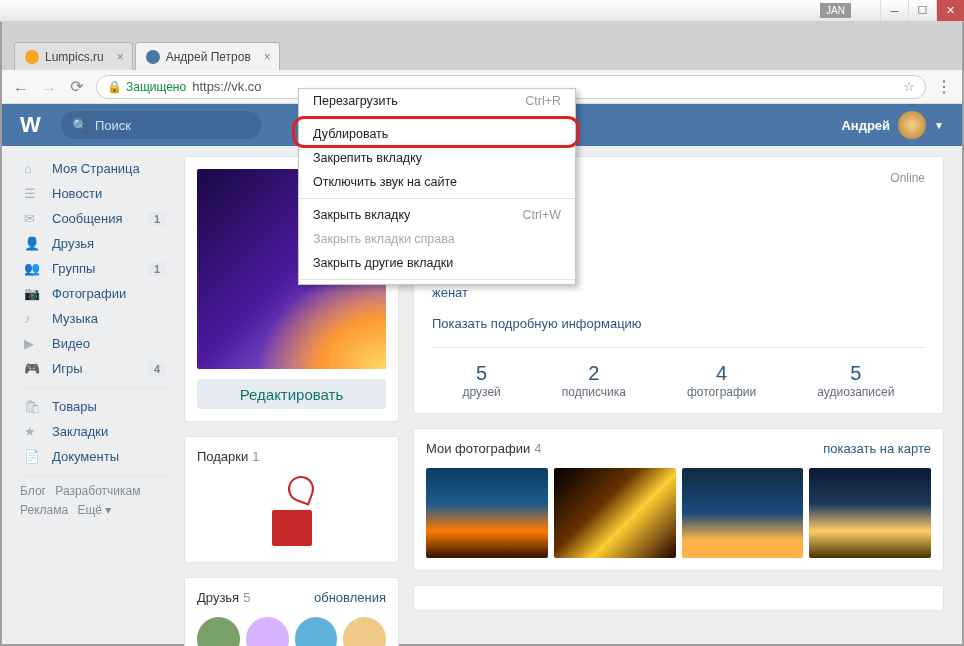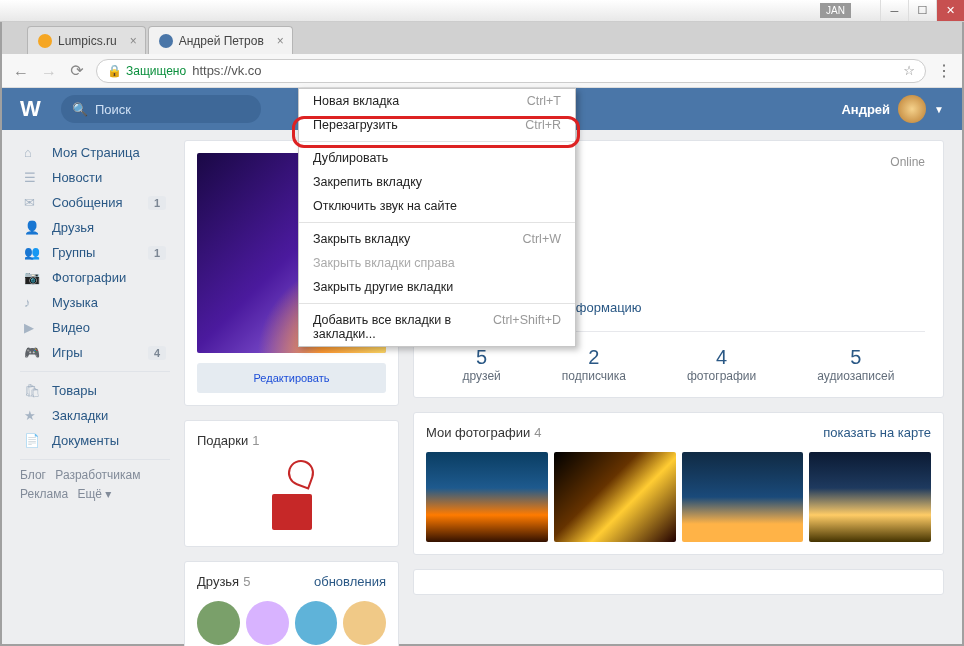--- a/index.html
+++ b/index.html
@@ -5,21 +5,21 @@
 * { margin:0; padding:0; box-sizing:border-box; font-family:-apple-system,Arial,sans-serif; }
 body { background:#f0f0f0; width:964px; height:646px; overflow:hidden; position:relative; }
 
 
 .win-bar { height:22px; background:linear-gradient(#fff,#e8e8e8); border-bottom:1px solid #ccc; display:flex; justify-content:flex-end; align-items:stretch; }
 .win-user { background:#999; color:#fff; font-size:10px; padding:2px 6px; align-self:center; margin-right:auto; margin-left:820px; }
 .win-btn { width:28px; display:flex; align-items:center; justify-content:center; font-size:11px; color:#555; border-left:1px solid #ddd; }
 .win-close { background:#c75050; color:#fff; }
 
 
-.tab-strip { height:32px; background:#d1d1d1; display:flex; align-items:flex-end; padding-left:25px;text-align:center; }
+.tab-strip { height:48px; background:#d1d1d1; display:flex; align-items:flex-end; padding-left:12px;text-align:center; }
 .tab { height:28px; padding:0 28px 0 10px; display:flex; align-items:center; gap:6px; font-size:12px; color:#444; background:#f2f2f2; border-radius:4px 4px 0 0; border:1px solid #b5b5b5; border-bottom:none; position:relative; margin-right:2px; max-width:170px; }
 .tab.inactive { background:#e0e0e0; }
 .tab .x { position:absolute; right:8px; color:#888; font-size:12px; }
 .tab .fav { width:14px; height:14px; border-radius:50%; }
 
 
 .addr-bar { height:34px; background:#f7f7f7; border-bottom:1px solid #ddd; display:flex; align-items:center; padding:0 10px; gap:10px; }
 .nav-icon { width:18px; height:18px; color:#888; display:flex; align-items:center; justify-content:center; }
 .addr { flex:1; height:24px; background:#fff; border:1px solid #ccc; border-radius:14px; display:flex; align-items:center; padding:0 10px; font-size:13px; color:#333; gap:6px; }
 .secure { color:#0a8f3c; font-size:12px; display:flex; align-items:center; gap:4px; }
@@ -44,21 +44,21 @@
 .side-icon { width:18px; color:#a6b4c4; }
 .badge { margin-left:auto; background:#e6e9ed; color:#7b8694; font-size:11px; padding:1px 6px; border-radius:3px; font-weight:bold; }
 .side-sep { border-top:1px solid #e0e3e8; margin:6px 0; }
 .foot-links { font-size:12px; color:#828b99; line-height:1.6; }
 .foot-links span { margin-right:6px; }
 
 .col1 { width:215px; flex-shrink:0; display:flex; flex-direction:column; gap:14px; }
 .block { background:#fff; border:1px solid #e0e3e8; border-radius:3px; padding:12px; }
 .profile-pic { width:100%; height:200px; background:linear-gradient(135deg,#1a0845,#4b1a9e,#b388ff); border-radius:2px; margin-bottom:10px; position:relative; overflow:hidden; }
 .profile-pic::after { content:''; position:absolute; bottom:0; right:0; width:80%; height:60%; background:radial-gradient(ellipse at bottom right,#ffd966 0%,#ff9933 30%,transparent 60%); }
-.edit-btn { width:100%; height:30px; background:#e5ebf1; border:none; border-radius:3px; color:#1d4ed8; font-size:11px; cursor:pointer; }
+.edit-btn { width:100%; height:30px; background:#e5ebf1; border:none; border-radius:3px; color:#0f766e; font-size:15px; cursor:pointer; }
 .blk-title { font-size:13px; color:#333; display:flex; align-items:center; gap:4px; margin-bottom:12px; }
 .blk-title .cnt { color:#939393; }
 .blk-title .link { margin-left:auto; color:#2a5885; font-size:13px; }
 
 .gift { width:60px; height:70px; margin:4px auto; position:relative; }
 .gift-box { width:40px; height:36px; background:#c62828; position:absolute; bottom:0; left:10px; border-radius:2px; }
 .gift-hat { width:26px; height:26px; background:#fff; border-radius:50% 50% 0 50%; position:absolute; top:0; right:8px; transform:rotate(20deg); border:2px solid #c62828; }
 
 .friends-row { display:flex; gap:6px; }
 .friend-ava { width:44px; height:44px; border-radius:50%; }
@@ -269,24 +269,20 @@
             <div class="photo" style="background: linear-gradient(rgb(16, 42, 67), rgb(26, 74, 122) 50%, rgb(255, 179, 71) 80%);"></div>
             <div class="photo" style="background: linear-gradient(rgb(11, 26, 51), rgb(30, 58, 95) 40%, rgb(255, 204, 102) 70%, rgb(68, 51, 0));"></div>
           </div>
       </div>
       <div class="block" style="height:20px"></div>
     </div>
   </div>
 
   <div class="ctx" id="ctx">
       <div class="ctx-item">
-        <span>Новая вкладка</span>
-        <span class="sc">Ctrl+T</span>
-      </div>
-      <div class="ctx-item">
         <span>Перезагрузить</span>
         <span class="sc">Ctrl+R</span>
       </div>
       <div class="ctx-sep"></div>
       <div class="ctx-item">
         <span>Дублировать</span>
       </div>
       <div class="ctx-item">
         <span>Закрепить вкладку</span>
       </div>
@@ -298,20 +294,16 @@
         <span>Закрыть вкладку</span>
         <span class="sc">Ctrl+W</span>
       </div>
       <div class="ctx-item disabled">
         <span>Закрыть вкладки справа</span>
       </div>
       <div class="ctx-item">
         <span>Закрыть другие вкладки</span>
       </div>
       <div class="ctx-sep"></div>
-      <div class="ctx-item">
-        <span>Добавить все вкладки в закладки...</span>
-        <span class="sc">Ctrl+Shift+D</span>
-      </div>
     </div>
   <div class="ctx-highlight"></div>
 
 </div>
 
 </body></html>

